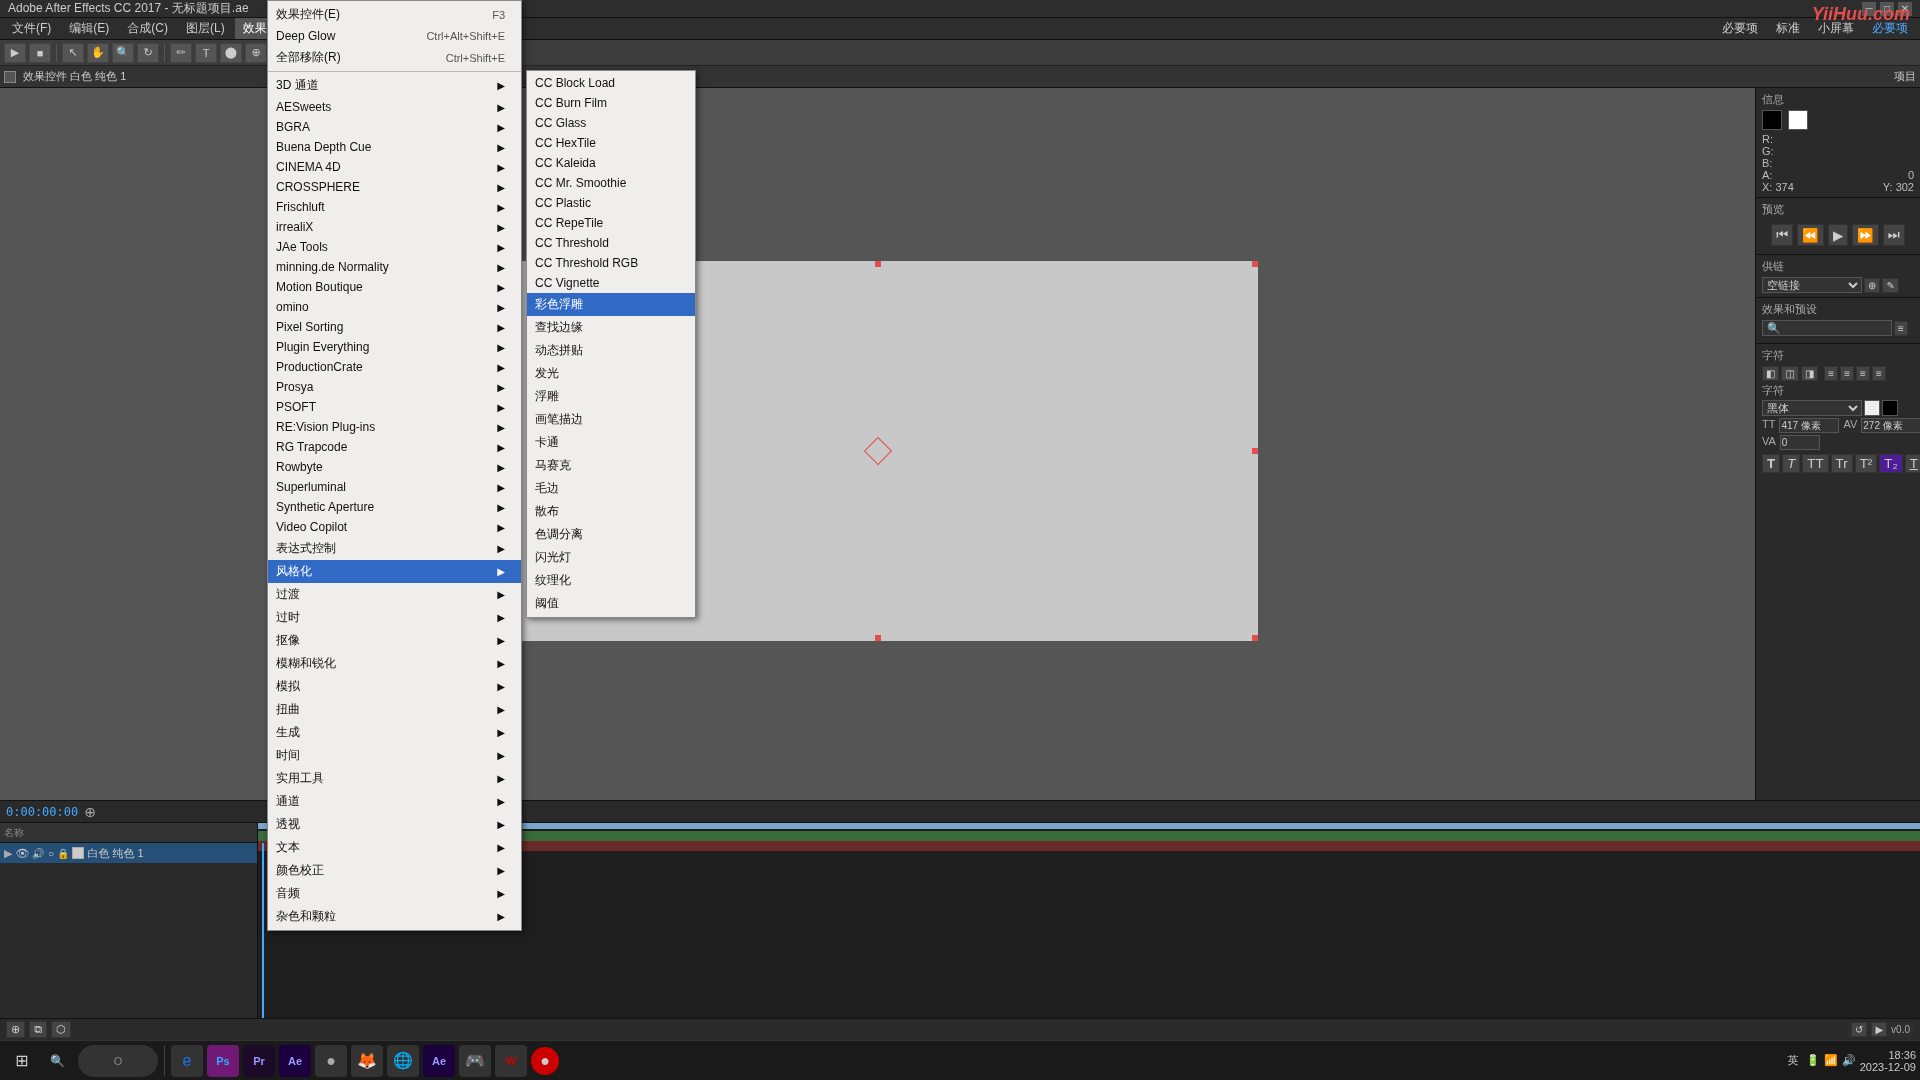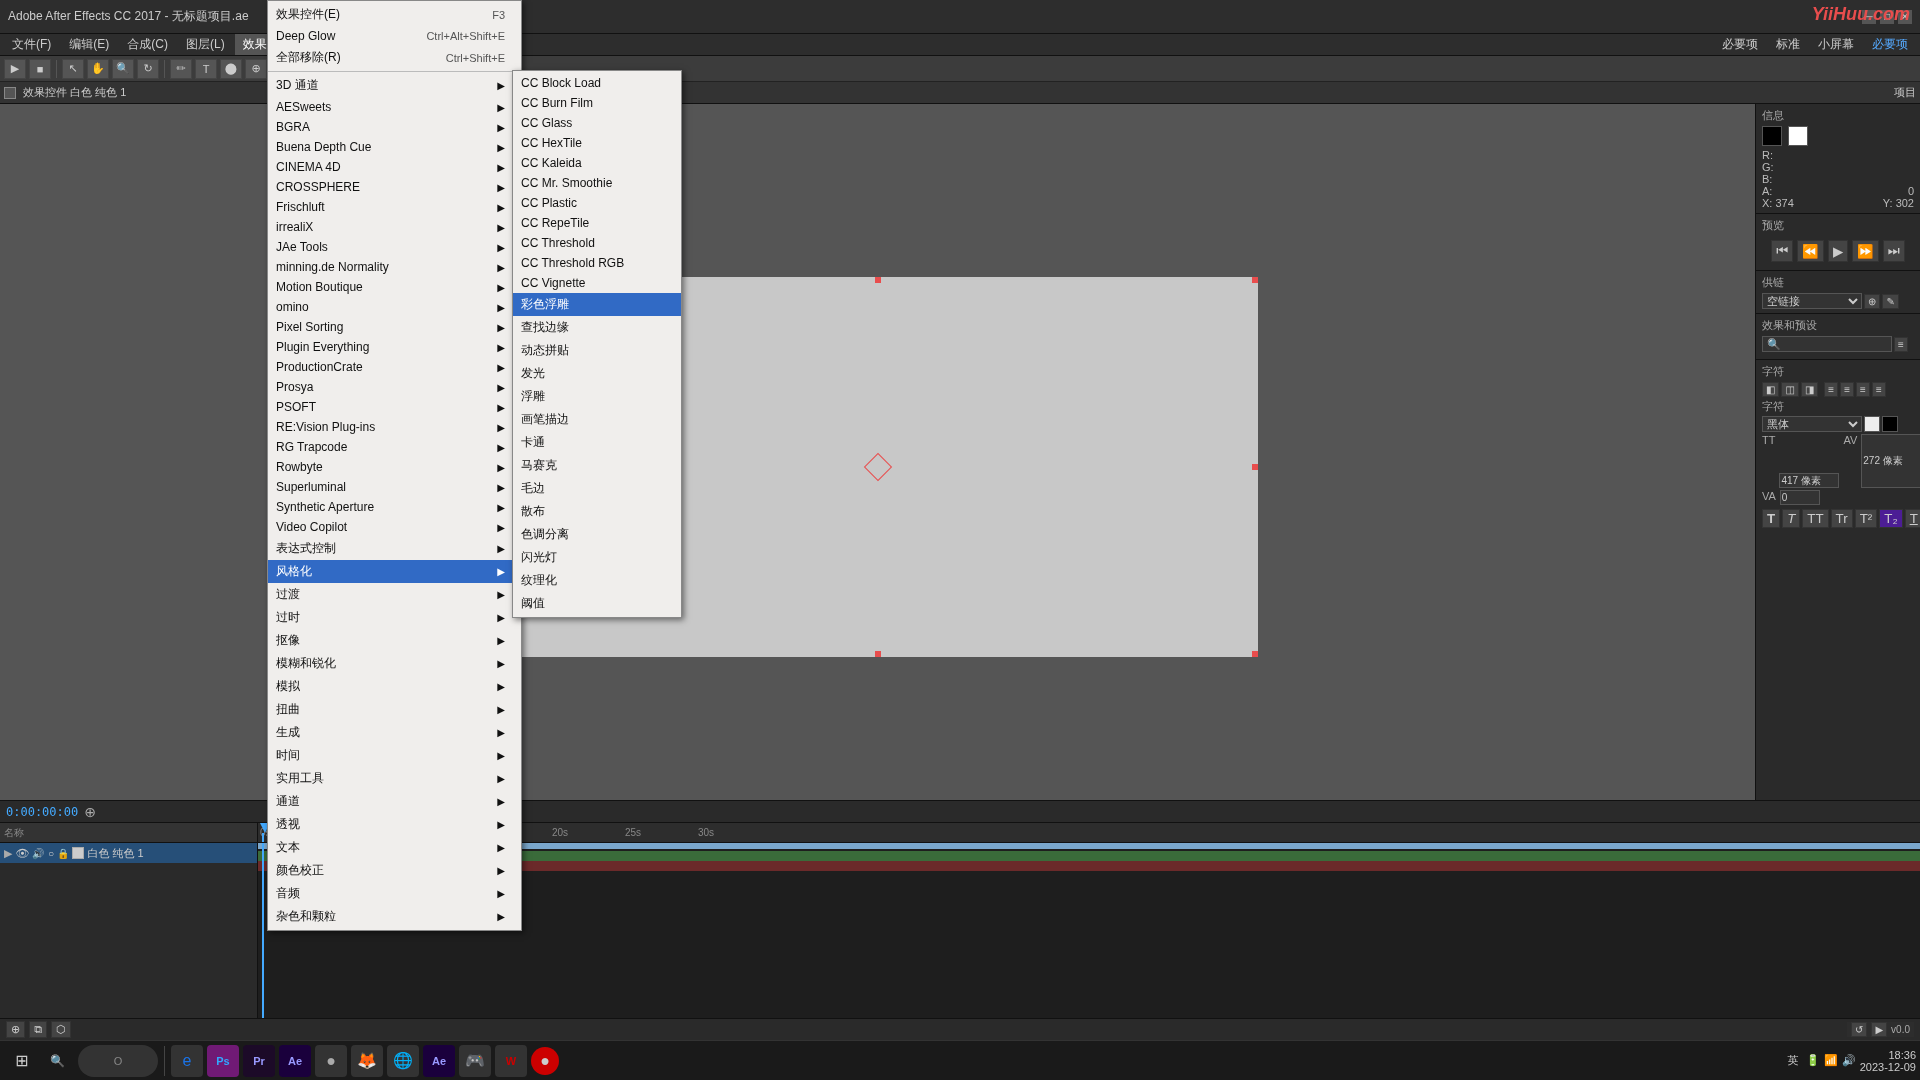--- a/index.html
+++ b/index.html
@@ -9,21 +9,21 @@
       background: #1a1a1a;
       font-family: 'Microsoft YaHei', 'SimHei', sans-serif;
       font-size: 12px;
       color: #cccccc;
       overflow: hidden;
       position: relative;
     }
 
     
     #title-bar {
-      height: 34px;
+      height: 18px;
       background: #2d2d2d;
       display: flex;
       align-items: center;
       justify-content: space-between;
       padding: 0 8px;
       border-bottom: 1px solid #111;
     }
     #title-bar-controls {
       display: flex;
       gap: 4px;
@@ -513,21 +513,21 @@
       <div style="font-size:11px; color:#aaa; margin-bottom:2px;">字符</div>
       <div style="display:flex; align-items:center; gap:2px; margin-bottom:2px;">
         <select style="background:#333;border:1px solid #555;color:#ccc;font-size:11px;width:100px;">
           <option>黑体</option>
         </select>
         <div style="width:16px;height:16px;background:#eee;border:1px solid #555;"></div>
         <div style="width:16px;height:16px;background:#000;border:1px solid #555;"></div>
       </div>
       <div style="display:flex; gap:4px; font-size:11px; color:#aaa; margin-bottom:2px;">
         <span>TT</span>
-        <input type="text" value="417 像素" style="width: 60px; background: rgb(51, 51, 51); border: 1px solid rgb(85, 85, 85); color: rgb(204, 204, 204); font-size: 10px; padding: 1px; margin-top: 39px;">
+        <input type="text" value="417 像素" style="width: 60px; background: rgb(51, 51, 51); border: 1px solid rgb(85, 85, 85); color: rgb(204, 204, 204); font-size: 10px; padding: 1px;">
         <span>AV</span>
         <input type="text" value="272 像素" style="width: 60px; background: rgb(51, 51, 51); border: 1px solid rgb(85, 85, 85); color: rgb(204, 204, 204); font-size: 10px; padding: 1px;">
       </div>
       <div style="display:flex; gap:4px; font-size:11px; color:#aaa;">
         <span>VA</span>
         <input type="text" value="0" style="width: 40px; background: rgb(51, 51, 51); border: 1px solid rgb(85, 85, 85); color: rgb(204, 204, 204); font-size: 10px; padding: 1px;">
       </div>
       <div style="display:flex; gap:2px; margin-top:4px; font-size:11px; color:#aaa;">
         <button style="background:#444;border:1px solid #333;color:#ccc;padding:1px 4px;cursor:pointer;"><b>T</b></button>
         <button style="background:#444;border:1px solid #333;color:#ccc;padding:1px 4px;cursor:pointer;"><i>T</i></button>
@@ -562,32 +562,20 @@
         <span style="cursor:pointer; font-size:10px;">🔊</span>
         <span style="cursor:pointer; font-size:10px;">○</span>
         <span style="cursor:pointer; font-size:10px;">🔒</span>
         <span style="width:12px;height:12px;background:#ccc;display:inline-block;border:1px solid #aaa;"></span>
         <span>白色 纯色 1</span>
       </div>
     </div>
 
     <div style="flex:1; background:#1e1e1e; position:relative; display:flex; flex-direction:column;">
 
-      <div id="timeline-ruler" style="height:20px; background:#2d2d2d; border-bottom:1px solid #111; display:flex; align-items:center; position:relative; overflow:hidden;">
-        <div style="position:absolute; left:2px; font-size:10px; color:#888;">0s</div>
-        <div style="position:absolute; left:75px; font-size:10px; color:#888;">5s</div>
-        <div style="position:absolute; left:148px; font-size:10px; color:#888;">10s</div>
-        <div style="position:absolute; left:221px; font-size:10px; color:#888;">15s</div>
-        <div style="position:absolute; left:294px; font-size:10px; color:#888;">20s</div>
-        <div style="position:absolute; left:367px; font-size:10px; color:#888;">25s</div>
-        <div style="position:absolute; left:440px; font-size:10px; color:#888;">30s</div>
-
-        <div style="position:absolute; left:2px; top:0; width:10px; height:10px; border-left:5px solid transparent; border-right:5px solid transparent; border-top:10px solid #4af;"></div>
-        <div style="position:absolute; left:4px; top:10px; width:2px; height:10px; background:#4af;"></div>
-      </div>
 
       <div style="height:6px; background:#555; margin:0; position:relative;">
         <div style="position:absolute; left:0; right:0; top:0; bottom:0; background:#7aa7cc;"></div>
       </div>
 
       <div style="height:20px; background:#1e1e1e; margin-top:2px; position:relative;">
         <div style="position:absolute; top:0; left:0; right:0; height:10px; background:#3a6b3a;"></div>
         <div style="position:absolute; top:10px; left:0; right:0; height:10px; background:#6b2a2a;"></div>
       </div>
 
@@ -781,21 +769,21 @@
     <div class="mitem">
         <span>音频</span>
         <span class="arrow">▶</span>
       </div>
     <div class="mitem">
         <span>杂色和颗粒</span>
         <span class="arrow">▶</span>
       </div>
   </div>
 
-  <div id="menu-fenggehua" style="top: 70px; left: 512px;">
+  <div id="menu-fenggehua" style="top: 70px; left: 526px;">
     <div class="mitem">
         <span>CC Block Load</span>
       </div>
     <div class="mitem">
         <span>CC Burn Film</span>
       </div>
     <div class="mitem">
         <span>CC Glass</span>
       </div>
     <div class="mitem">

